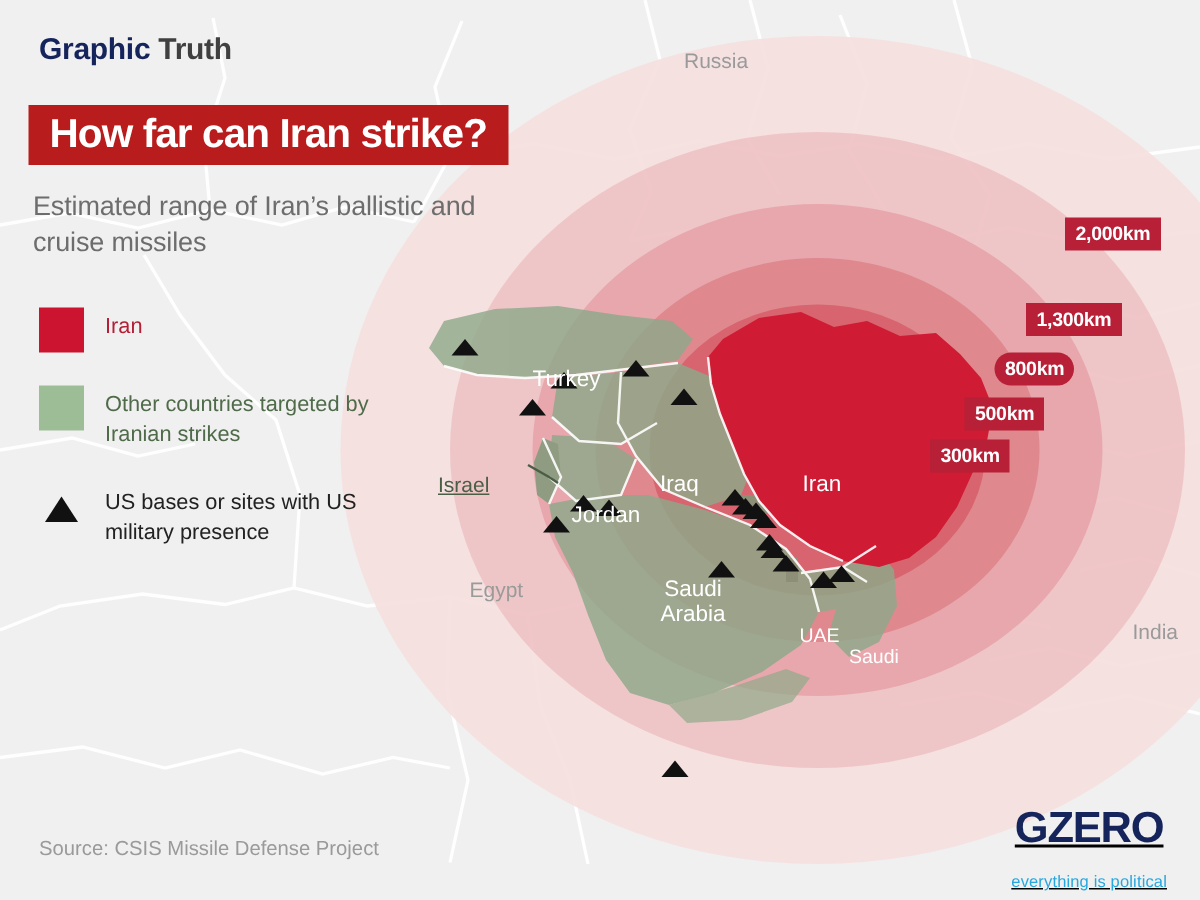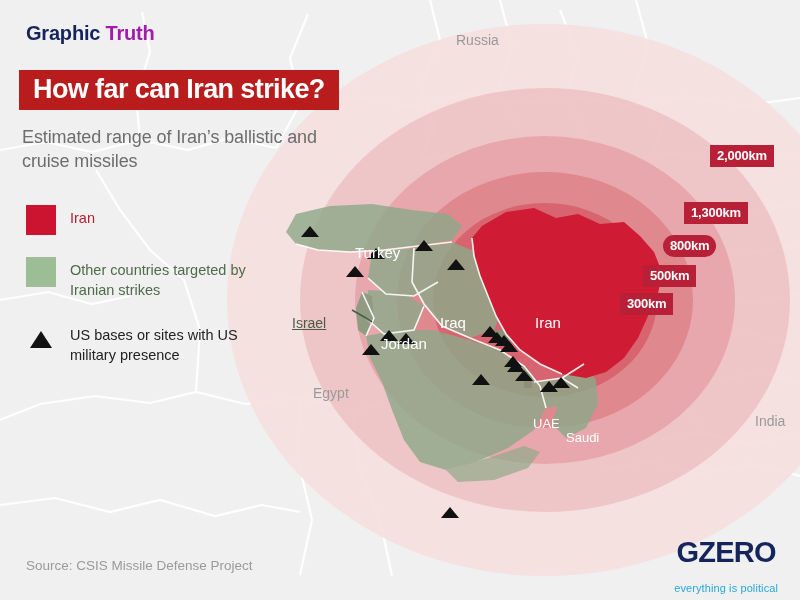--- a/index.html
+++ b/index.html
@@ -7,21 +7,21 @@
     width:800px;height:600px;overflow:hidden;
     font-family:"Liberation Sans","DejaVu Sans",sans-serif;
     background:#efefef;position:relative;
   }
   #stage{position:absolute;inset:0;width:800px;height:600px;overflow:hidden;background:#f0f0f0;}
   svg.full{position:absolute;left:0;top:0;width:800px;height:600px;display:block;}
 
   
   .brand{position:absolute;left:26px;top:22px;font-size:20px;font-weight:bold;letter-spacing:-0.2px;}
   .brand .g{color:#16245c;}
-  .brand .t{color:#a21caf;}
+  .brand .t{color:#404040;}
 
   .titlebar{position:absolute;left:19px;top:70px;background:#b91c1c;padding:5px 14px 7px 14px;}
   .titlebar span{color:#ffffff;font-size:27px;font-weight:bold;letter-spacing:-0.6px;line-height:1.05;white-space:nowrap;}
 
   .subtitle{position:absolute;left:22px;top:126px;color:#6d6d6d;font-size:18px;line-height:1.32;letter-spacing:-0.1px;width:300px;}
 
   
   .legend{position:absolute;left:26px;top:205px;width:250px;}
   .lgrow{display:flex;align-items:flex-start;margin-bottom:22px;}
   .swatch{width:30px;height:30px;flex:0 0 30px;margin-right:14px;}
@@ -40,21 +40,21 @@
 
   
   .mlab{position:absolute;white-space:nowrap;pointer-events:none;margin-top:16px;}
   .mlab.white{color:#ffffff;font-size:15px;}
   .mlab.gray{color:#9a9a9a;font-size:14px;}
   .mlab.dark{color:#4a5e46;font-size:14px;}
   .mlab.two{line-height:1.12;white-space:normal;text-align:center;}
 
   
   .source{position:absolute;left:26px;top:558px;color:#9a9a9a;font-size:13.5px;}
-  .logo{position:absolute;right:22px;top:538px;text-align:center;}
+  .logo{position:absolute;right:22px;top:538px;text-align:center;text-decoration:underline;}
   .logo .gz{color:#16245c;font-size:29px;font-weight:bold;letter-spacing:-0.8px;line-height:1;}
   .logo .tag{color:#27a7dd;font-size:11px;letter-spacing:0.1px;margin-top:15px;}
 </style>
 </head>
 <body>
 
 <div id="stage">
 
   <svg class="full" viewBox="0 0 800 600">
     <defs>
@@ -205,20 +205,21 @@
     </svg>
 
   <div class="mlab white" style="left:535px;top:298px;">Iran</div>
   <div class="mlab white" style="left:355px;top:228px;">Turkey</div>
   <div class="mlab white" style="left:440px;top:298px;">Iraq</div>
   <div class="mlab white" style="left:381px;top:319px;">Jordan</div>
   <div class="mlab dark" style="left:292px;top:299px;text-decoration:underline;">Israel</div>
   <svg class="full" viewBox="0 0 800 600">
     <path d="M352,310 L366,318 L372,322" stroke="#4a5e46" stroke-width="1.6" fill="none"></path>
   </svg>
+  <div class="mlab white two" style="left:430px;top:369px;width:64px;">Saudi Arabia</div>
   <div class="mlab white" style="left:533px;top:400px;font-size:13px;">UAE</div>
   <div class="mlab white" style="left:566px;top:414px;font-size:13px;">Saudi</div>
   <div class="mlab gray" style="left:313px;top:369px;">Egypt</div>
   <div class="mlab gray" style="left:456px;top:16px;">Russia</div>
   <div class="mlab gray" style="left:755px;top:397px;">India</div>
 
   <div class="ringlab" style="left:710px;top:145px;">2,000km</div>
   <div class="ringlab" style="left:684px;top:202px;">1,300km</div>
   <div class="ringlab" style="left:663px;top:235px;border-radius:11px;">800km</div>
   <div class="ringlab" style="left:643px;top:265px;">500km</div>

